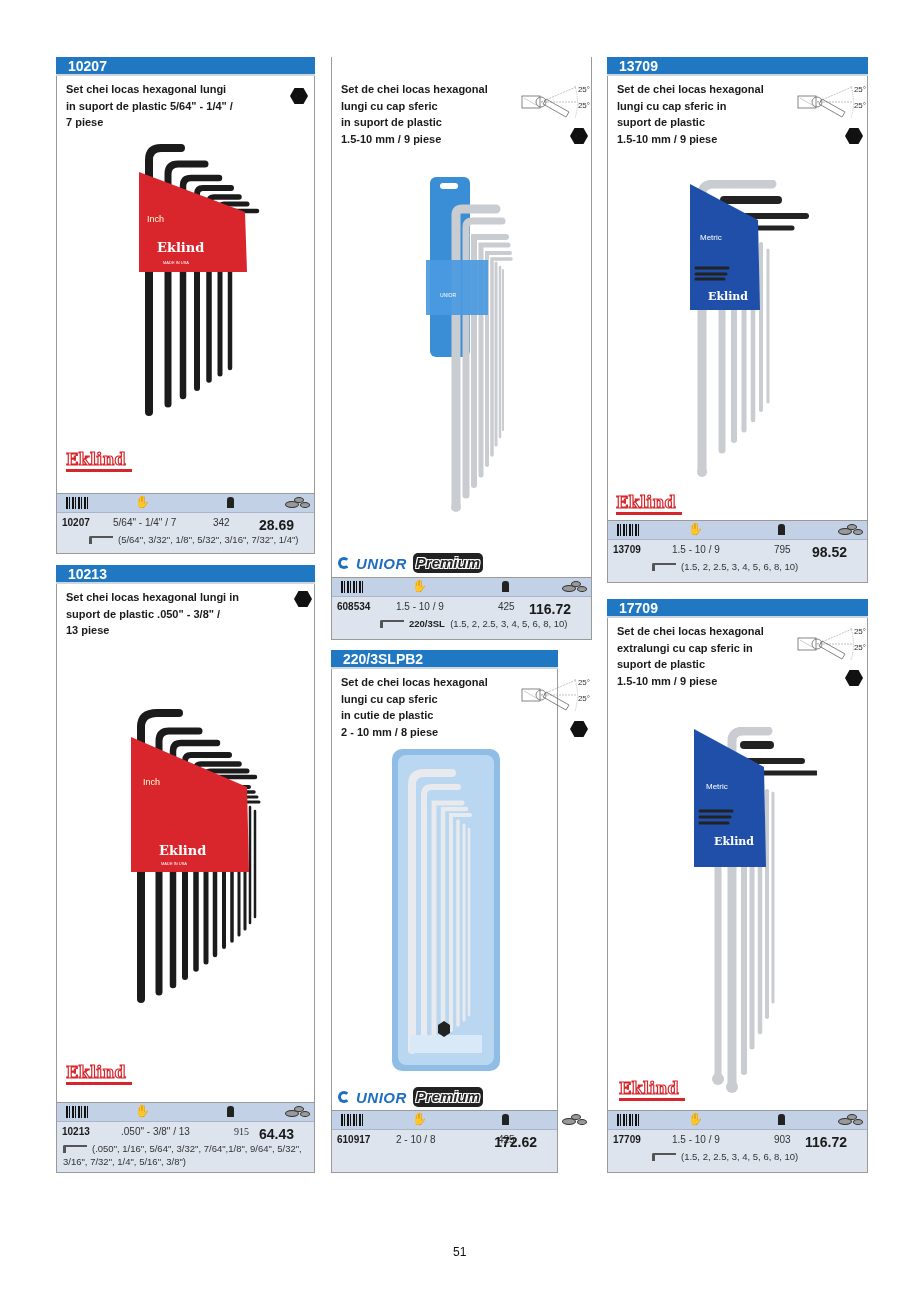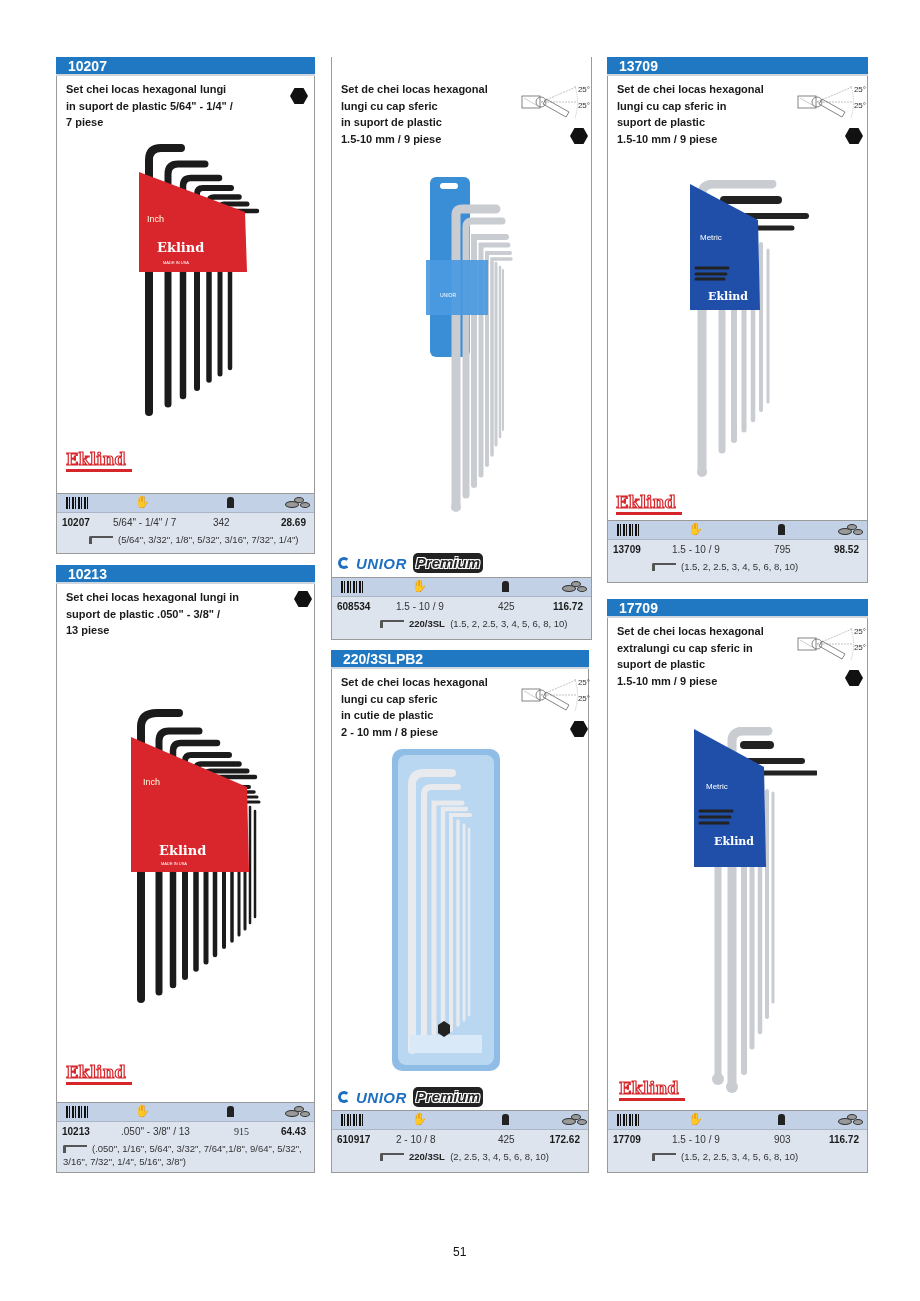--- a/index.html
+++ b/index.html
@@ -21,21 +21,21 @@
   .premium-wrap { background: #222; border-radius: 5px; padding: 1px 3px; }
   .premium-wrap span { color: #222; -webkit-text-stroke: 0; font-weight: bold; font-style: italic; font-size: 15px; background: transparent; text-shadow: -1px -1px 0 #fff, 1px -1px 0 #fff, -1px 1px 0 #fff, 1px 1px 0 #fff; }
   .info { position: absolute; left: 0; right: 0; bottom: 0; background: #dde4ee; border-top: 1px solid #9a9a9a; }
   .icons-row { height: 19px; background: #c3d1e6; position: relative; border-bottom: 1px solid #aab6c8; }
   .icons-row > div { position: absolute; top: 3px; }
   .data-row { height: 18px; position: relative; font-size: 10px; }
   .data-row > span { position: absolute; top: 4px; }
   .code { left: 5px; font-weight: bold; font-size: 10px; }
   .size { color: #333; }
   .qty { color: #333; }
-  .price { right: 8px; font-weight: bold; font-size: 10px; }
+  .price { right: 20px; font-weight: bold; font-size: 14px; }
   .sizes-row { position: relative; font-size: 9.5px; color: #333; padding: 2px 6px 5px; line-height: 13px; }
   .lkey { display: inline-block; width: 24px; height: 8px; border-top: 2px solid #555; border-left: 3px solid #555; border-top-left-radius: 2px; vertical-align: -1px; margin-right: 5px; }
   .barcode { width: 22px; height: 12px; background: repeating-linear-gradient(90deg, #111 0 2px, transparent 2px 3px, #111 3px 4px, transparent 4px 6px); }
   .hand { font-size: 12px; color: #555; line-height: 12px; }
   .weight { width: 7px; height: 11px; background: #222; border-radius: 3px 3px 0 0; }
   .coins { width: 26px; height: 12px; position: relative; }
   .coins i { position: absolute; border: 1px solid #333; border-radius: 50%; background: #999; }
   .page-number { position: absolute; left: 453px; top: 1245px; font-size: 12px; color: #111; }
   svg { display: block; }
 </style>
@@ -238,21 +238,21 @@
       <span class="size" style="left:64px;">1.5 - 10 / 9</span>
       <span class="qty" style="left:166px;">425</span>
       <span class="price">116.72</span>
     </div>
     <div class="sizes-row" style="padding-left:48px;">
       <span class="lkey"></span><b style="color:#222;">220/3SL</b>&nbsp; <span>(1.5, 2, 2.5, 3, 4, 5, 6, 8, 10)</span>
     </div>
   </div>
 </div>
 
-<div class="card" style="left:331px; top:650px; width:258px; height:523px;">
+<div class="card" style="left:331px; top:650px; width:227px; height:523px;">
   <div class="card-head">220/3SLPB2</div>
   <div class="title" style="width:190px;">
     <div>Set de chei locas hexagonal</div>
     <div>lungi cu cap sferic</div>
     <div>in cutie de plastic</div>
     <div>2 - 10 mm / 8 piese</div>
   </div>
   <div class="angle" style="left:186px; top:26px;">
     <svg width="60" height="38" viewBox="0 0 60 38">
       <rect x="4" y="13" width="18" height="12" fill="none" stroke="#666" stroke-width="0.8"></rect>
@@ -306,23 +306,20 @@
             <i style="left:15px;top:5px;width:10px;height:6px;"></i>
           </div>
         </div>
     </div>
     <div class="data-row">
       <span class="code">610917</span>
       <span class="size" style="left:64px;">2 - 10 / 8</span>
       <span class="qty" style="left:166px;">425</span>
       <span class="price">172.62</span>
     </div>
-    <div class="sizes-row" style="padding-left:48px;">
-      <span class="lkey"></span><b style="color:#222;">220/3SL</b>&nbsp; <span>(2, 2.5, 3, 4, 5, 6, 8, 10)</span>
-    </div>
   </div>
 </div>
 
 <div class="card" style="left:607px; top:57px; width:261px; height:526px;">
   <div class="card-head">13709</div>
   <div class="title" style="width:190px;">
     <div>Set de chei locas hexagonal</div>
     <div>lungi cu cap sferic in</div>
     <div>suport de plastic</div>
     <div>1.5-10 mm / 9 piese</div>

